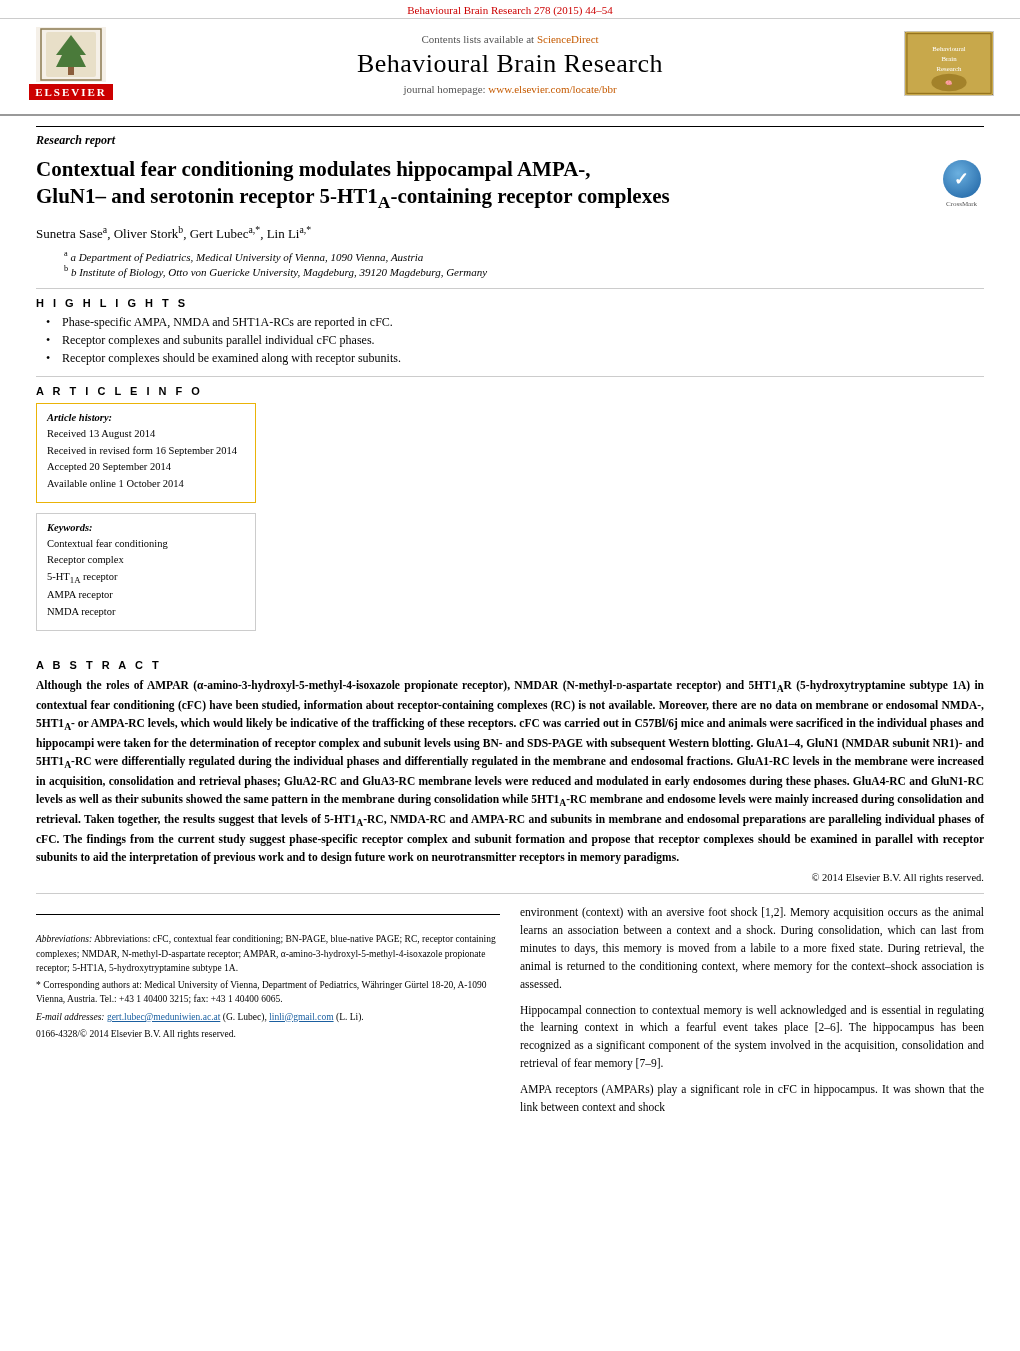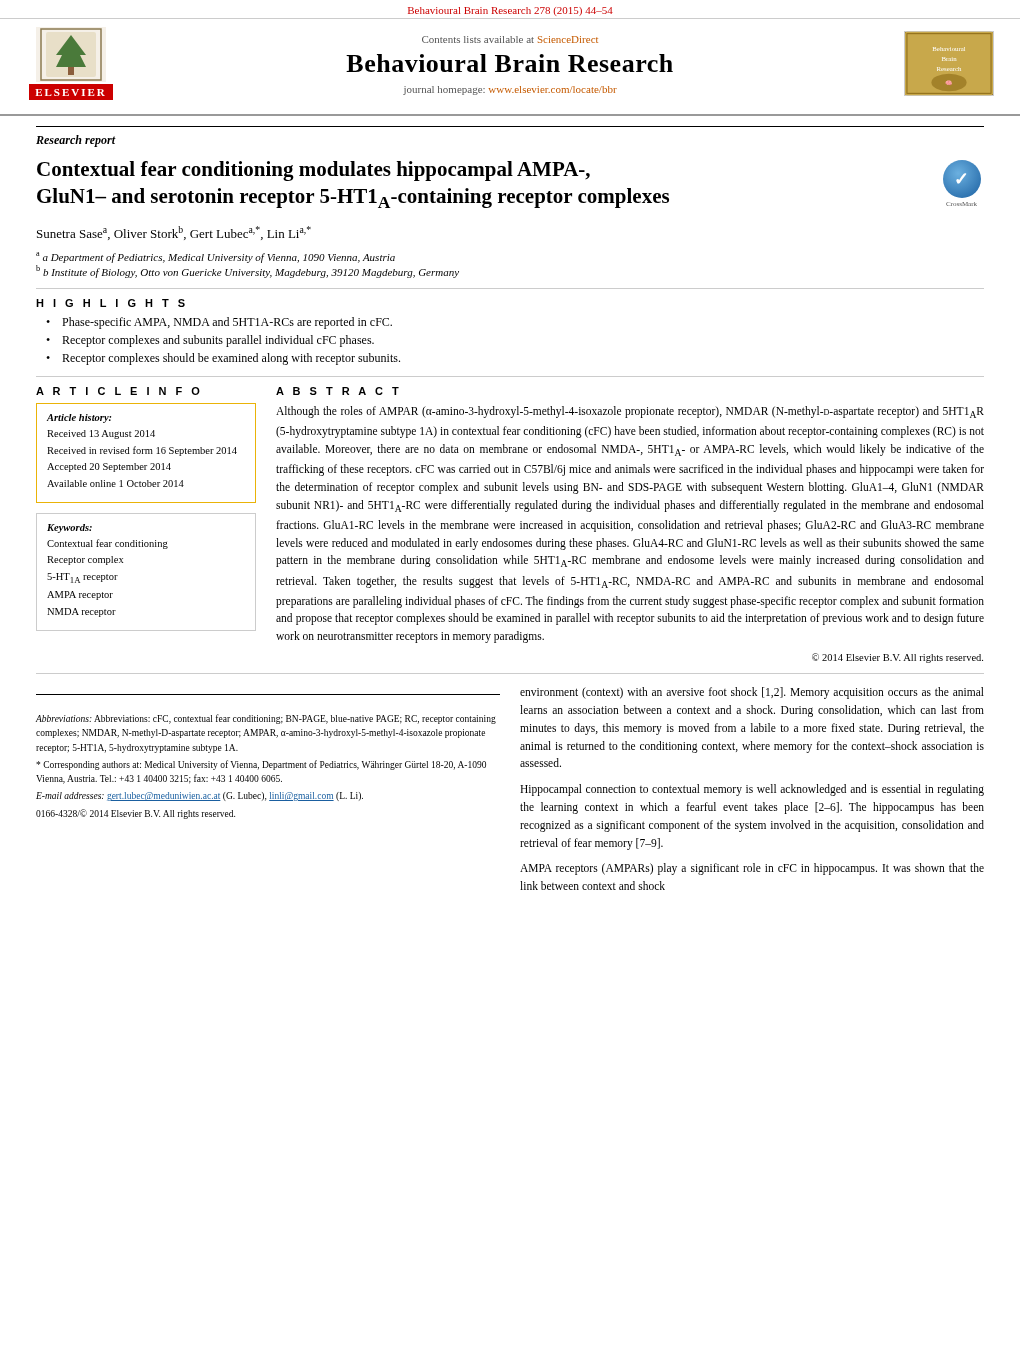--- a/index.html
+++ b/index.html
@@ -72,21 +72,21 @@
       font-size: 11px;
       color: #555;
       margin-bottom: 4px;
     }
     .sciencedirect-link {
       color: #c55a00;
       font-size: 11px;
     }
     .journal-title {
       font-size: 26px;
-      font-weight: bold;
+      font-weight: normal;
       color: #000;
       margin: 4px 0;
       letter-spacing: 0.5px;
     }
     .homepage-line {
       font-size: 11px;
       color: #555;
       margin-top: 4px;
     }
     .homepage-link {
@@ -172,20 +172,21 @@
       color: #000;
     }
     
     .affiliations {
       font-size: 11px;
       margin-bottom: 10px;
       color: #000;
     }
     .affil-line {
       margin-bottom: 2px;
+      margin-left: 28px;
     }
     
     .divider {
       border: none;
       border-top: 1px solid #ccc;
       margin: 8px 0;
     }
     
     .highlights-section {
       margin-bottom: 10px;
@@ -211,22 +212,22 @@
     }
     .highlights-list li::before {
       content: '•';
       position: absolute;
       left: 0;
       color: #000;
     }
     
     .two-col {
       display: flex;
-      flex-direction: row;
-      gap: 20px;
+      flex-direction: column;
+      gap: 28px;
       margin-bottom: 10px;
     }
     .left-col {
       width: 220px;
       flex-shrink: 0;
     }
     .right-col {
       flex: 1;
     }
     
@@ -262,20 +263,21 @@
       line-height: 1.4;
     }
     
     .abstract-section {
     }
     .abstract-text {
       font-size: 11.5px;
       line-height: 1.55;
       text-align: justify;
       color: #000;
+      font-weight: bold;
     }
     .copyright-line {
       font-size: 10.5px;
       text-align: right;
       margin-top: 6px;
     }
     
     .main-two-col {
       display: flex;
       flex-direction: row;

